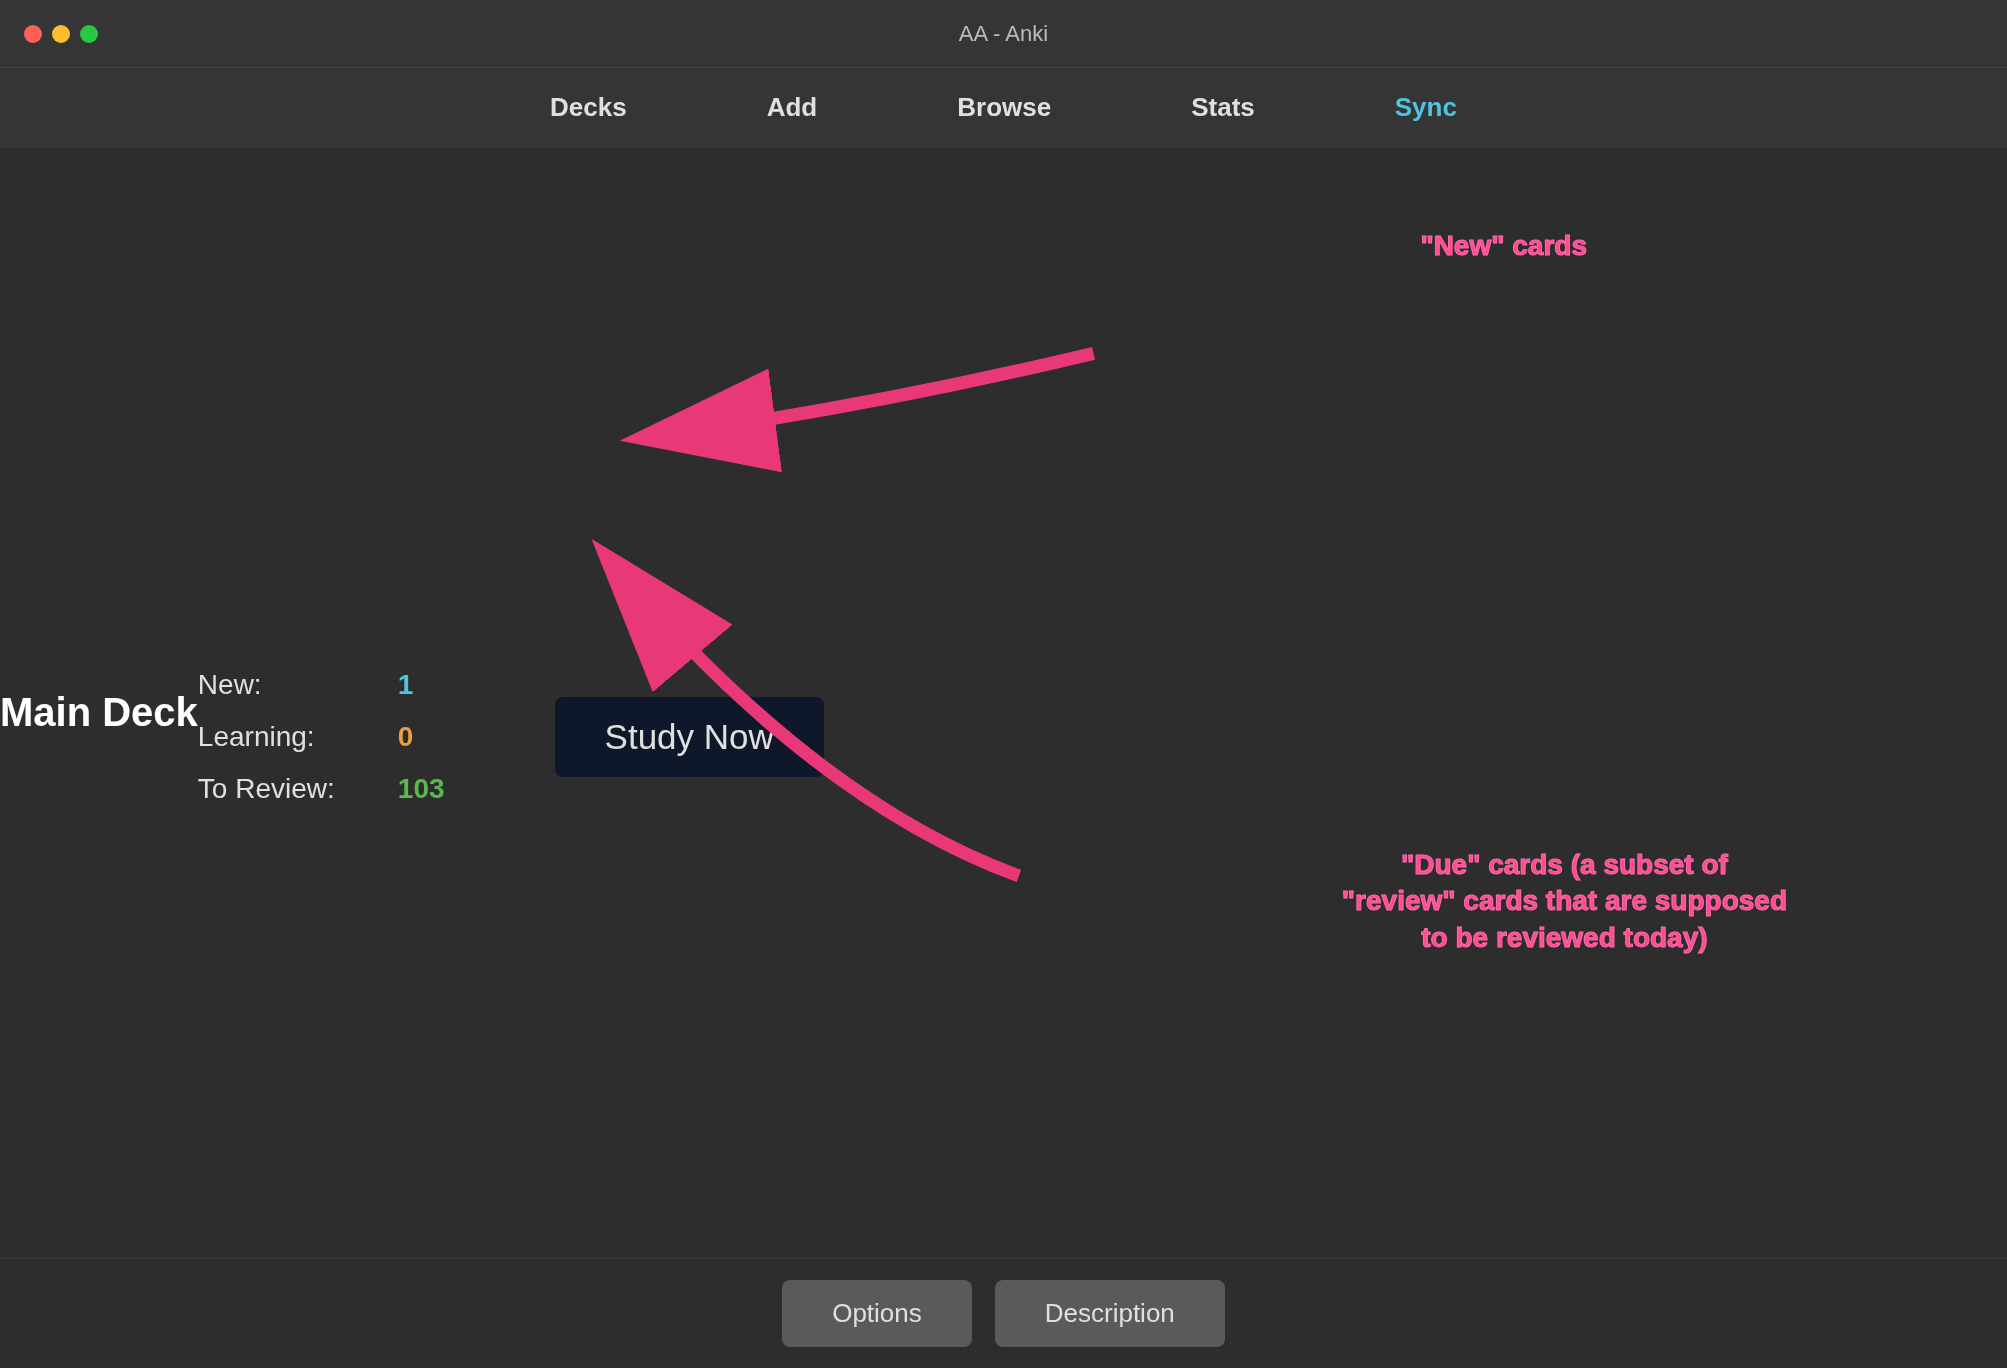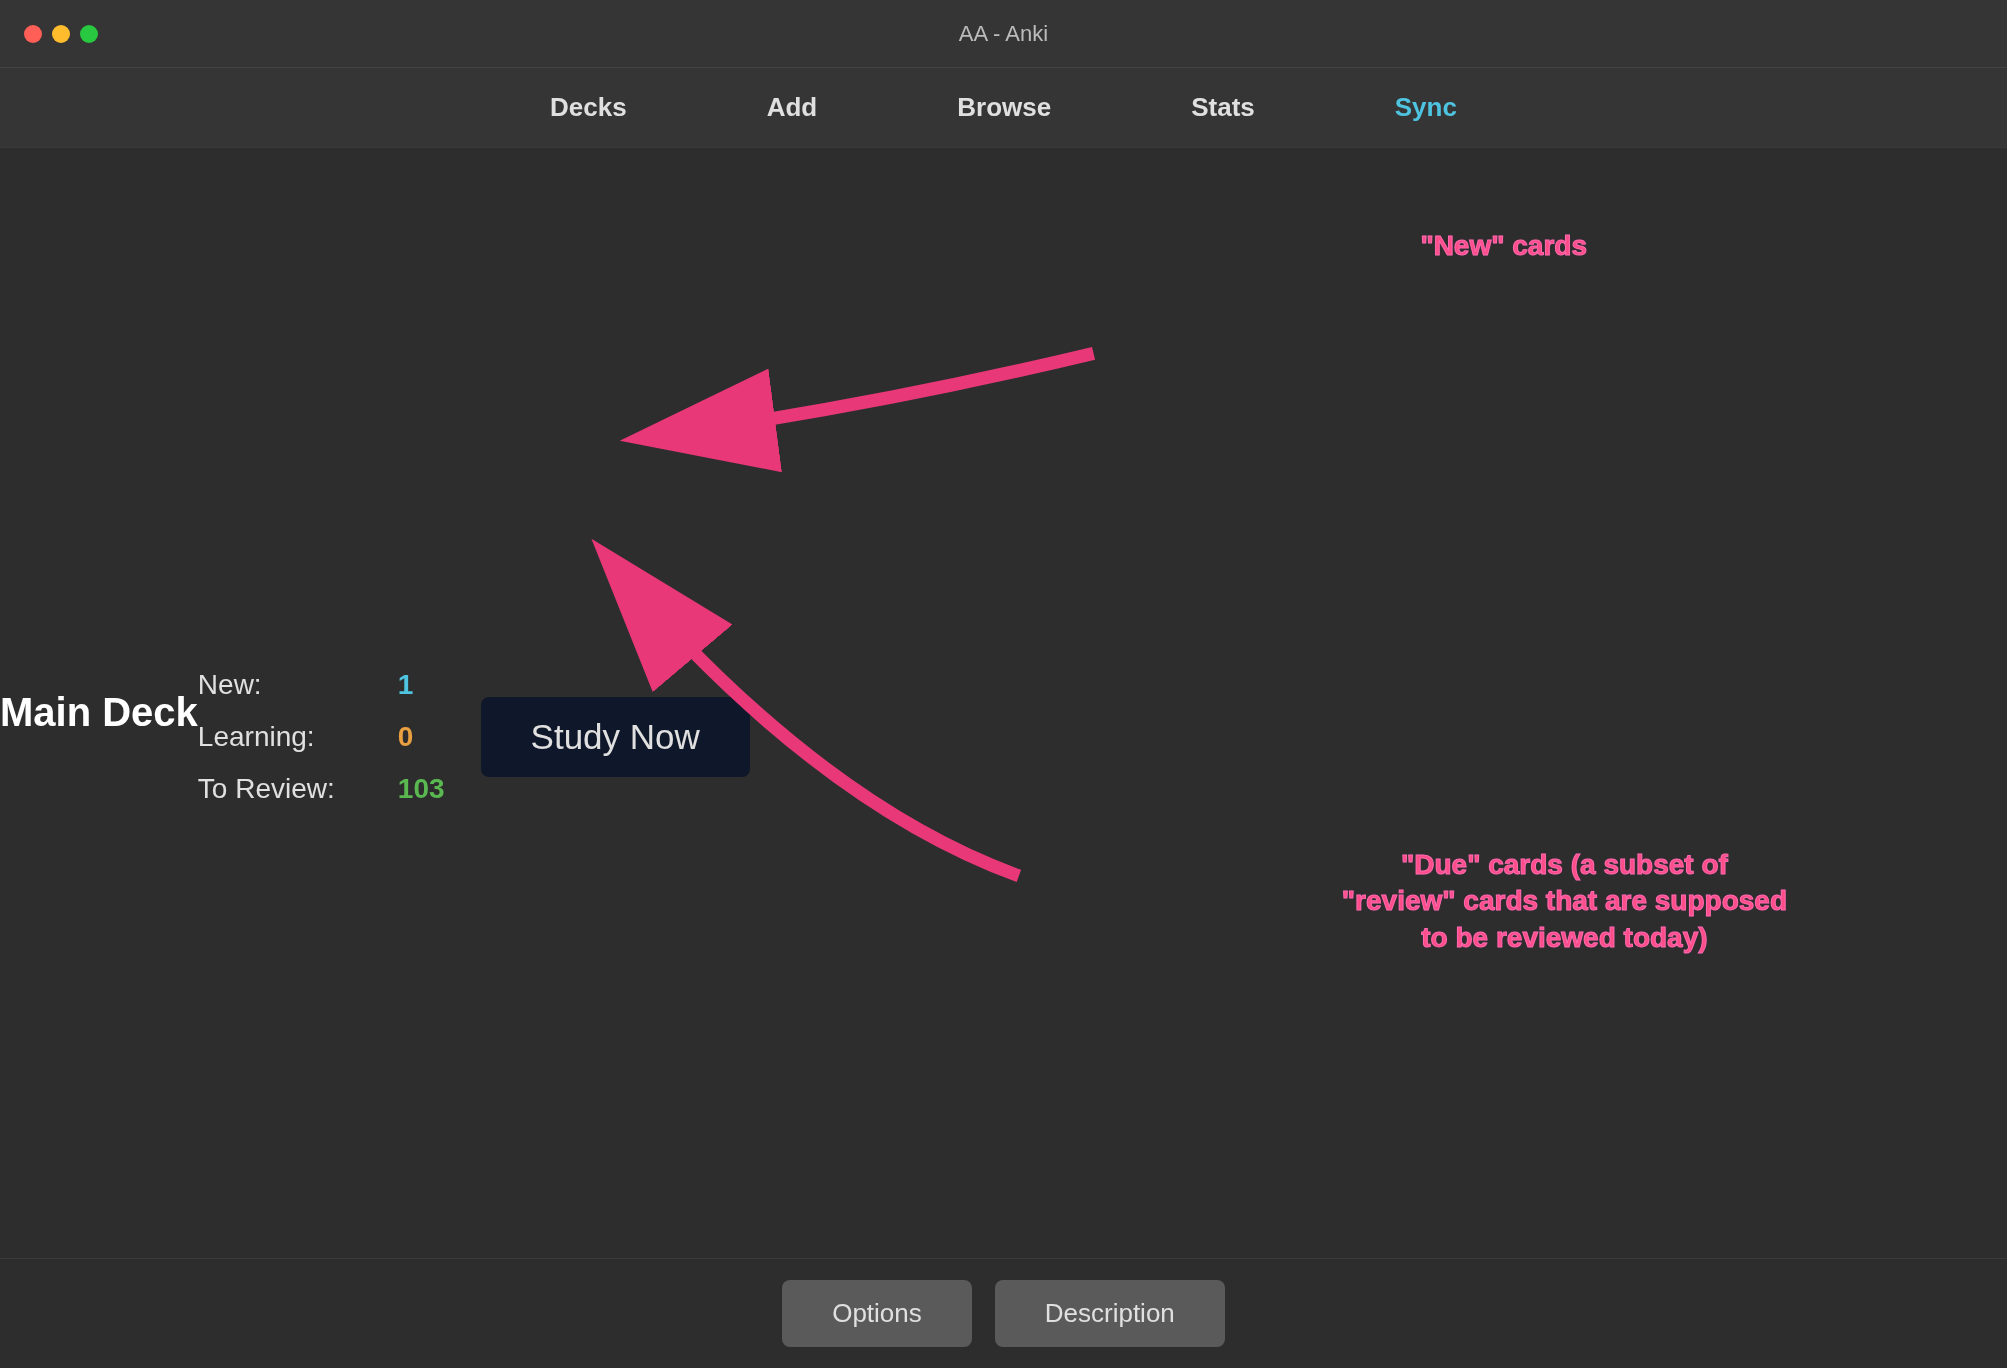--- a/index.html
+++ b/index.html
@@ -90,21 +90,21 @@
       font-size: 40px;
       font-weight: 700;
       color: #ffffff;
       margin-bottom: 50px;
       text-align: center;
     }
 
     .stats-and-button {
       display: flex;
       align-items: center;
-      gap: 36px;
+      gap: 110px;
     }
 
     .stats-block {
       display: flex;
       flex-direction: column;
       gap: 20px;
     }
 
     .stat-row {
       display: flex;

